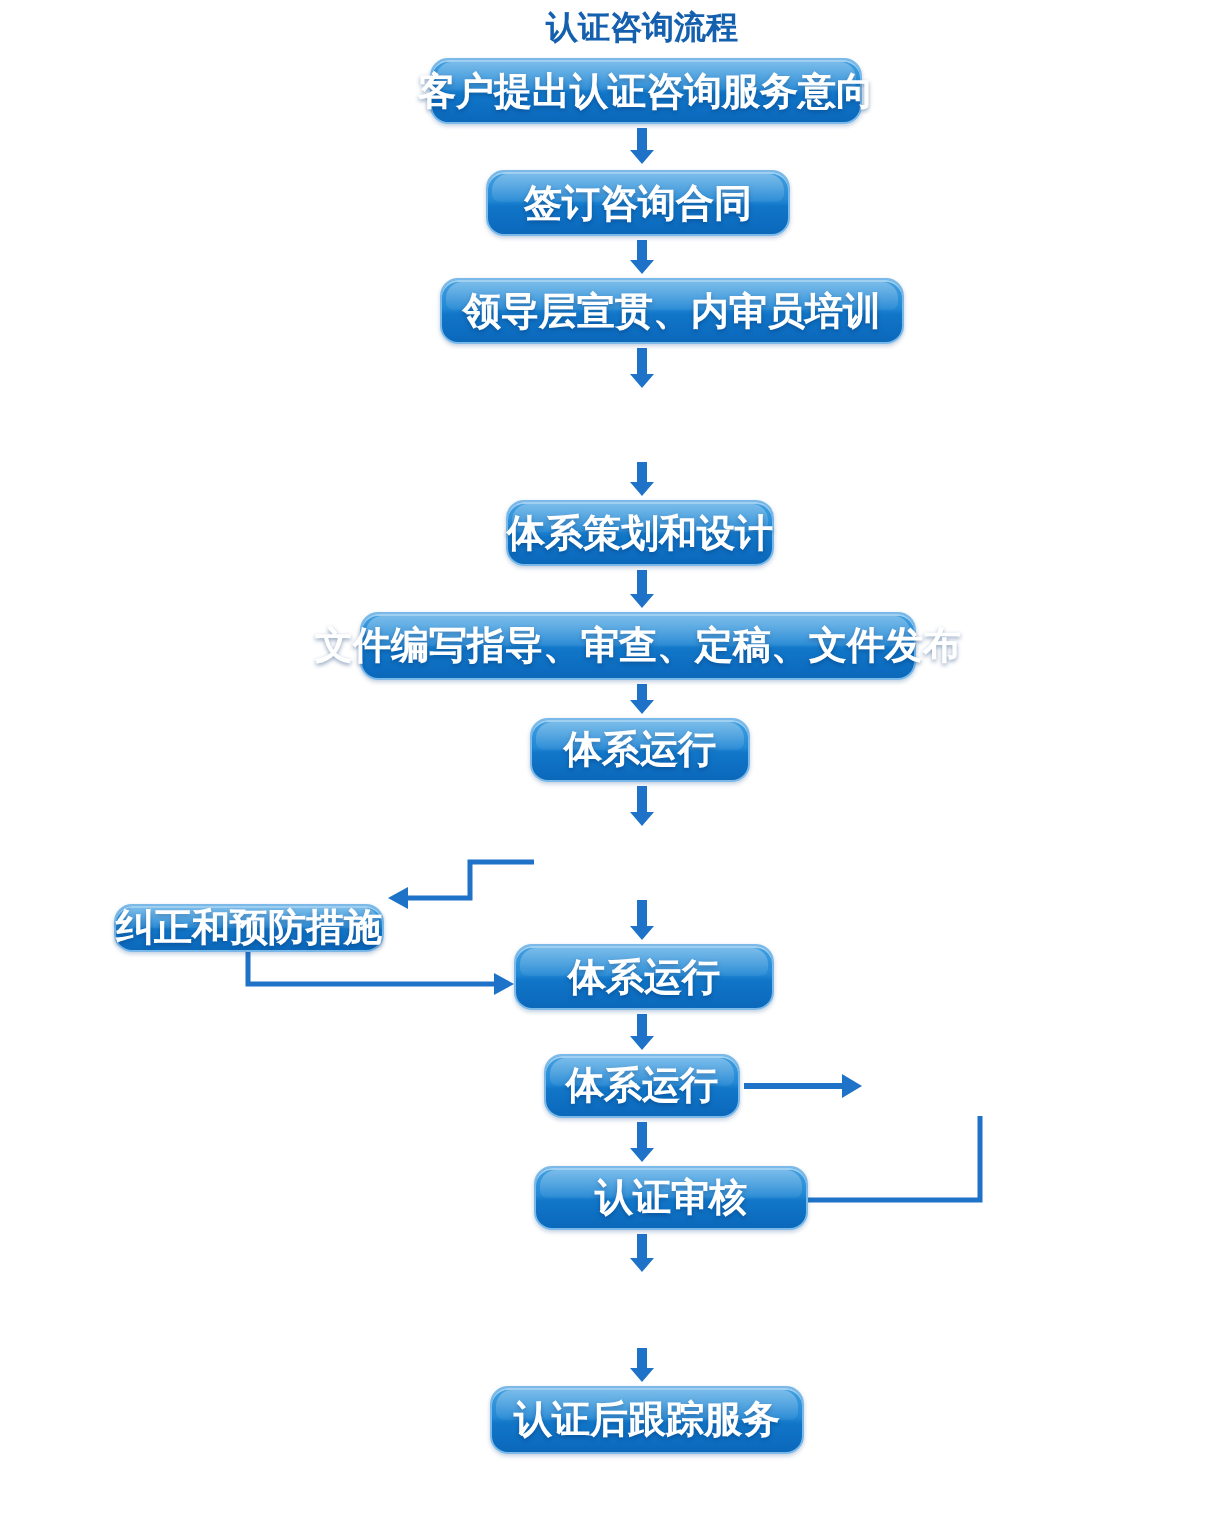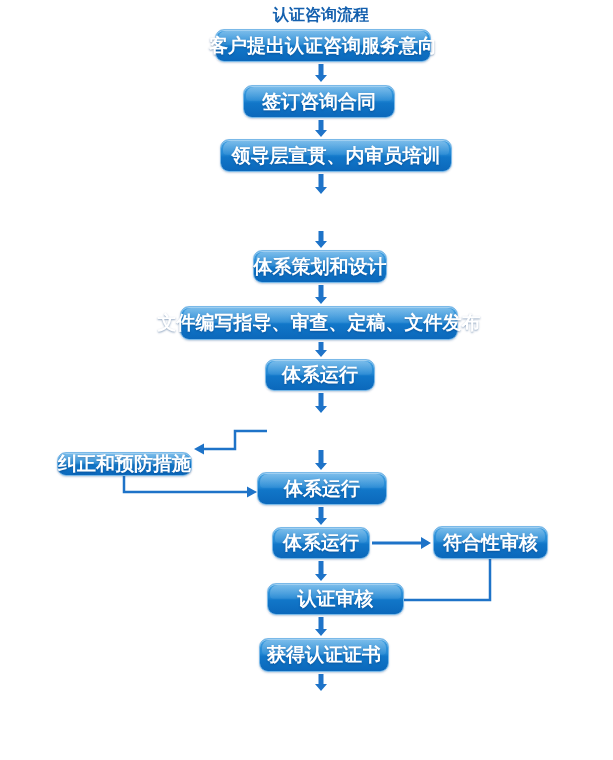--- a/index.html
+++ b/index.html
@@ -74,20 +74,19 @@
 
   <div class="node" style="left:265px;top:359px;width:110px;height:32px">体系运行</div>
 
 
   <div class="node" style="left:57px;top:452px;width:135px;height:24px">纠正和预防措施</div>
 
   <div class="node" style="left:257px;top:472px;width:130px;height:33px">体系运行</div>
 
   <div class="node" style="left:272px;top:527px;width:98px;height:32px">体系运行</div>
 
-  <div class="node" style="left:433px;top:526px;width:115px;height:33px">符合性审核</div>
 
   <div class="node" style="left:267px;top:583px;width:137px;height:32px">认证审核</div>
 
-  <div class="node" style="left:259px;top:638px;width:130px;height:34px">获得认证证书</div>
 
+  <div class="node" style="left:245px;top:693px;width:157px;height:34px">认证后跟踪服务</div>
 
 </div>
 
 </body></html>

